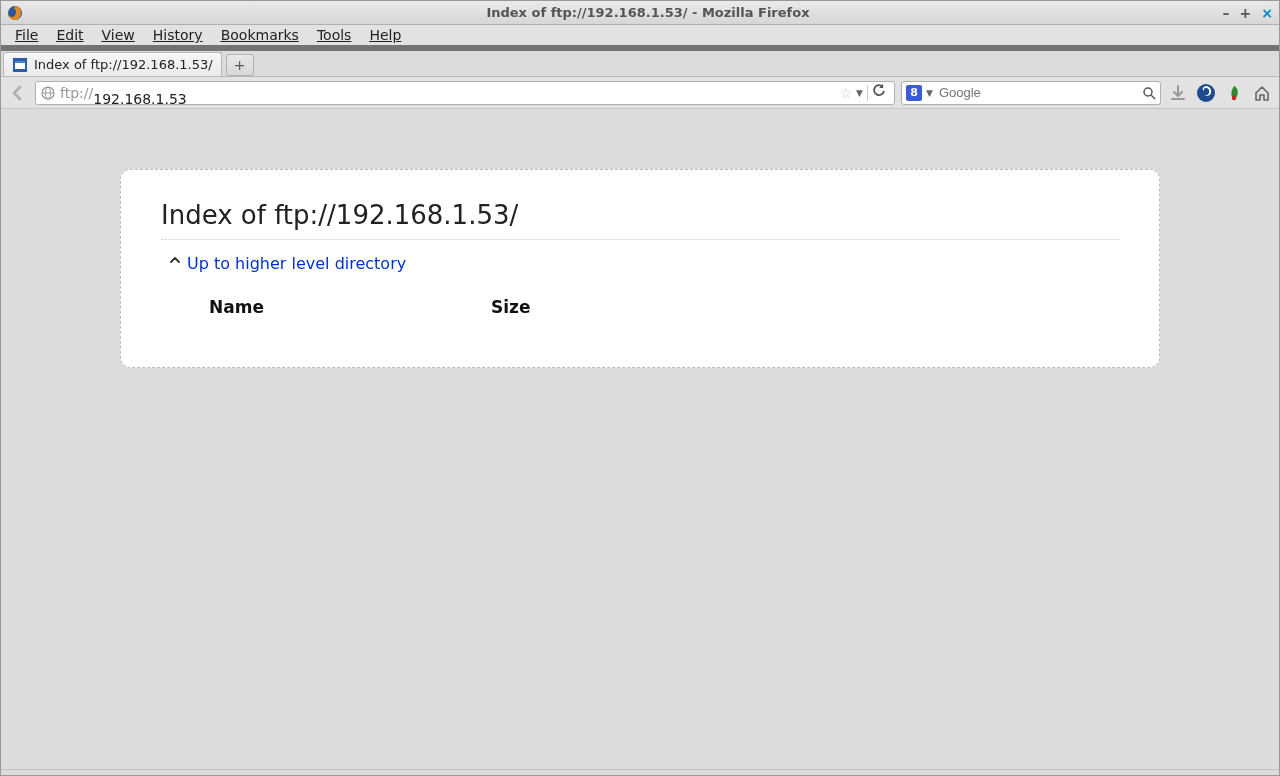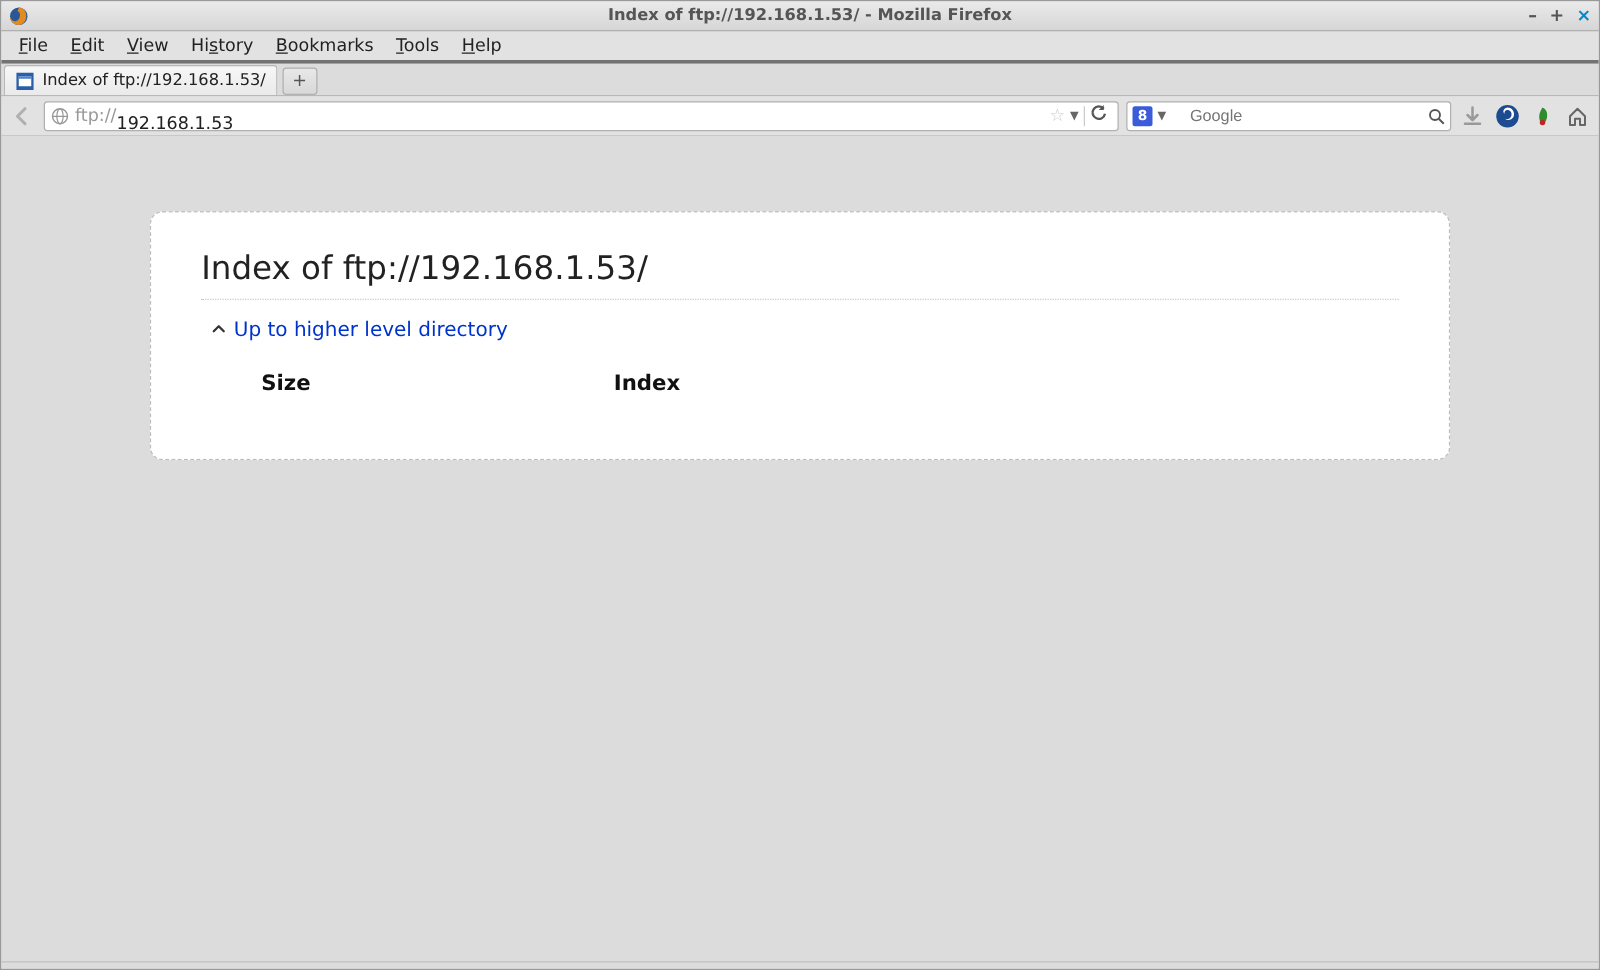--- a/index.html
+++ b/index.html
@@ -51,21 +51,22 @@
   .win-ctrl.close { color:#0088cc; }
 
   
   .menubar {
     height: 26px;
     background: #e2e2e2;
     display:flex;
     align-items:center;
     padding-left: 6px;
     gap: 2px;
-    border-bottom: 3px solid #737373;
+    border-bottom: 6px solid #737373;
+    text-decoration: underline;
   }
   .menu-item {
     padding: 3px 8px;
     font-size: 14px;
     color: #222;
     cursor:default;
   }
   .menu-item .ul { text-decoration: underline; }
 
   
@@ -150,21 +151,21 @@
     display:flex;align-items:center;
     padding:0 4px;gap:4px;
   }
   .search-engine {
     width:16px;height:16px;background:#3b5bdb;color:#fff;
     font-size:11px;font-weight:bold;
     display:flex;align-items:center;justify-content:center;
     border-radius:2px;
   }
   .search-drop { color:#666; font-size:9px; }
-  .search-input { flex:1; border:none; outline:none; font-size:13px; color:#4c1d95; background:transparent;margin-left:13px;}
+  .search-input { flex:1; border:none; outline:none; font-size:13px; color:#4c1d95; background:transparent;}
   .search-go { width:14px;height:14px;}
 
   .toolbar-icon { width:22px;height:22px;display:flex;align-items:center;justify-content:center; cursor:pointer;}
 
   
   .content-area {
     background:#dcdcdc;
     height: calc(100% - 24px - 26px - 26px - 32px - 6px);
     overflow:auto;
     padding: 60px;
@@ -172,21 +173,21 @@
   .dir-panel {
     background:#fff;
     border:1px dashed #bbb;
     border-radius:10px;
     padding: 30px 40px 50px 40px;
     max-width: 1040px;
     margin: 0 auto;
   }
   .dir-heading { font-size:26px; font-weight:400; color:#222; margin:0 0 6px 0; padding-bottom:3px;}
   .dir-sep { border:none; border-top:1px dotted #ccc; margin:0 0 14px 0;}
-  .uplink-row {display:flex;align-items:flex-end;gap:6px;margin-left:8px;margin-bottom:24px;}
+  .uplink-row {display:flex;align-items:flex-start;gap:6px;margin-left:8px;margin-bottom:24px;}
   .uplink-caret { color:#333; font-size:13px;}
   .uplink { color:#0033cc; font-size:16px; cursor:pointer;}
   .dir-table { width:100%;}
   .dir-header-row {display:flex; font-weight:bold; font-size:17px; color:#111;}
   .col-name {width:300px; padding-left:48px;}
   .col-size {width:200px; padding-left:30px;}
   .col-mod {flex:1; text-align:left; padding-left:190px;}
 
   
   .bottom-border {
@@ -314,20 +315,20 @@
     <div class="uplink-row">
       <span class="uplink-caret">
         <svg width="12" height="12" viewBox="0 0 12 12">
             <path d="M2 8 L6 4 L10 8" fill="none" stroke="#333" stroke-width="1.8" stroke-linecap="round" stroke-linejoin="round"></path>
           </svg>
       </span>
       <a class="uplink">Up to higher level directory</a>
     </div>
     <div class="dir-table">
       <div class="dir-header-row">
-        <div class="col-name">Size</div>
-        <div class="col-size">Index</div>
+        <div class="col-name">Name</div>
+        <div class="col-size">Size</div>
       </div>
     </div>
   </div>
 </div>
 
 <div class="bottom-border"></div>
 
 </body></html>

